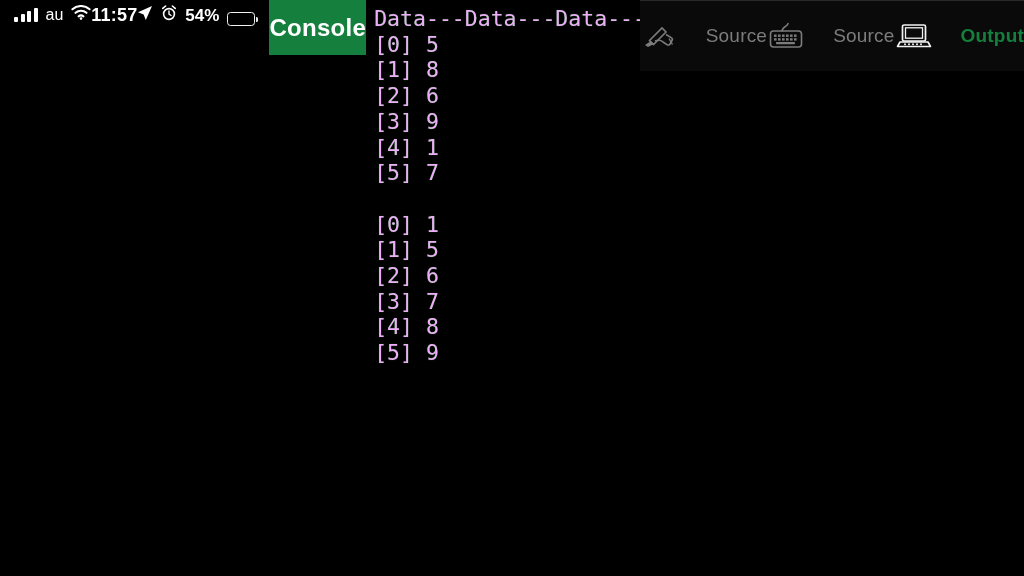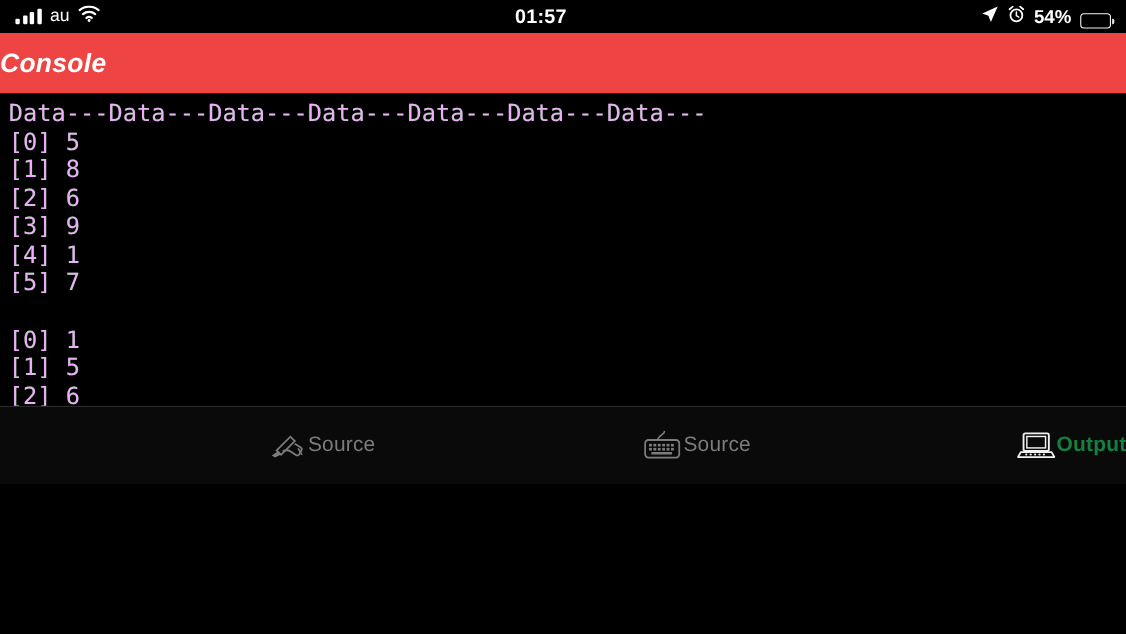--- a/index.html
+++ b/index.html
@@ -14,21 +14,20 @@
     overflow: hidden;
     font-family: "Liberation Sans", sans-serif;
     -webkit-font-smoothing: antialiased;
   }
   .phone {
     position: relative;
     width: 1024px;
     height: 440px;
     background: #000000;
     display: flex;
-    flex-direction: column;
   }
 
   
   .status-bar {
     height: 30px;
     flex: 0 0 30px;
     background: #000000;
     display: flex;
     align-items: center;
     color: #ffffff;
@@ -96,25 +95,24 @@
   .battery-fill {
     height: 100%;
     background: #ffffff;
     border-radius: 1.5px;
   }
 
   
   .nav-bar {
     flex: 0 0 55px;
     height: 55px;
-    background: #ef4444;
+    background: #15803d;
     display: flex;
     align-items: center;
     justify-content: flex-start;
-    font-style: italic;
   }
   .nav-title {
     color: #ffffff;
     font-size: 24px;
     font-weight: bold;
     letter-spacing: 0.3px;
   }
 
   
   .console {
@@ -142,21 +140,21 @@
     background: #0a0a0a;
     border-top: 1px solid #2a2a2a;
     display: flex;
     align-items: center;
   }
   .tab {
     flex: 1 1 0;
     display: flex;
     align-items: center;
     justify-content: flex-end;
-    gap: 0;
+    gap: 28px;
     height: 100%;
     cursor: pointer;
   }
   .tab .tab-icon {
     display: flex;
     align-items: center;
     justify-content: center;
     width: 38px;
     height: 34px;
   }
@@ -188,21 +186,21 @@
       <span>
         <svg width="20" height="15" viewBox="0 0 20 15">
           <path d="M1.4 4.2a13.2 13.2 0 0 1 17.2 0" fill="none" stroke="#fff" stroke-width="2.1" stroke-linecap="round"></path>
           <path d="M4.5 7.8a8.5 8.5 0 0 1 11 0" fill="none" stroke="#fff" stroke-width="2.1" stroke-linecap="round"></path>
           <path d="M7.6 11.3a4 4 0 0 1 4.8 0" fill="none" stroke="#fff" stroke-width="2.1" stroke-linecap="round"></path>
           <circle cx="10" cy="13.6" r="1.3" fill="#fff"></circle>
         </svg>
       </span>
     </div>
 
-    <div class="status-center">01:57</div>
+    <div class="status-center">11:57</div>
 
     <div class="status-right">
       <span>
         <svg width="16" height="16" viewBox="0 0 16 16">
           <path d="M15 1 1 7.2l5.6 2.2L8.8 15z" fill="#fff"></path>
         </svg>
       </span>
       <span>
         <svg width="16" height="16" viewBox="0 0 16 16">
           <circle cx="8" cy="9" r="5.4" fill="none" stroke="#fff" stroke-width="1.6"></circle>

